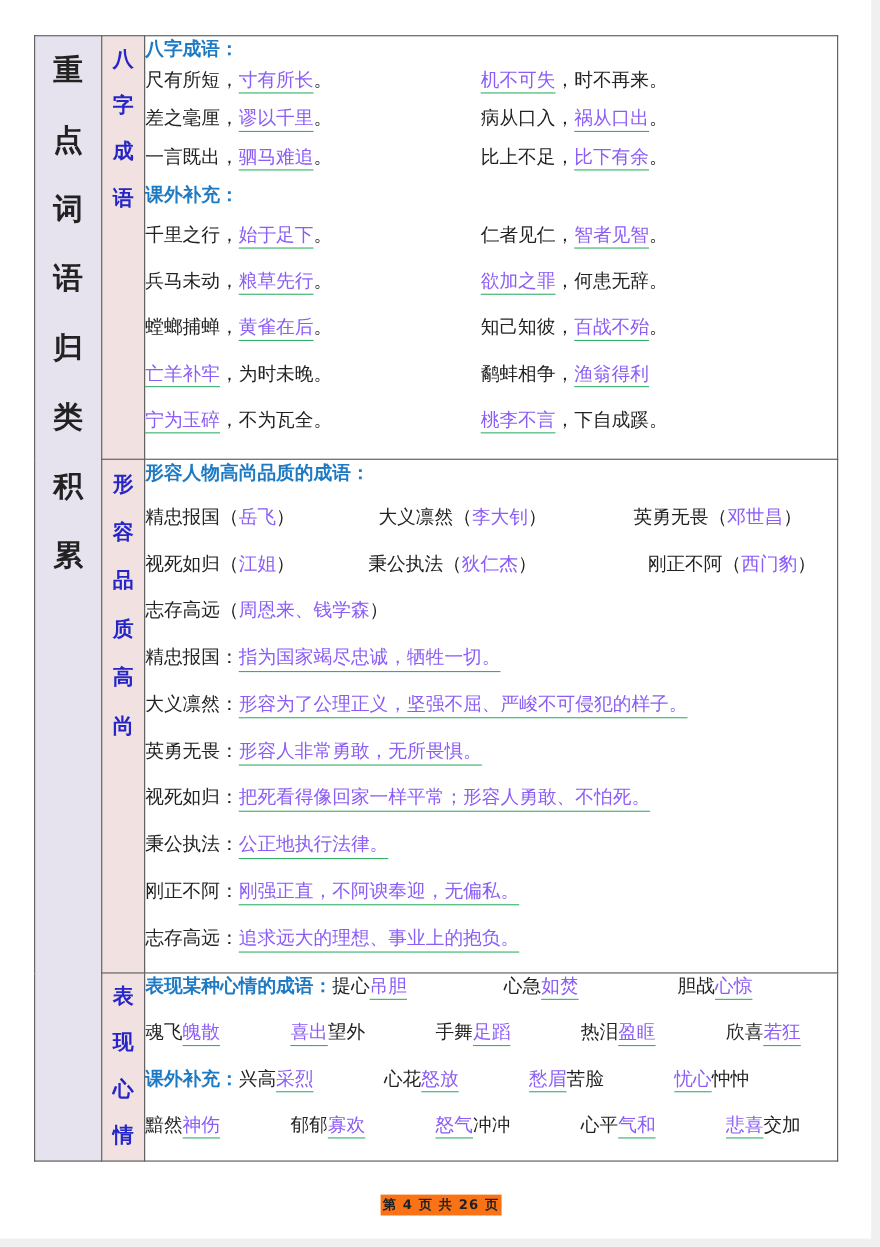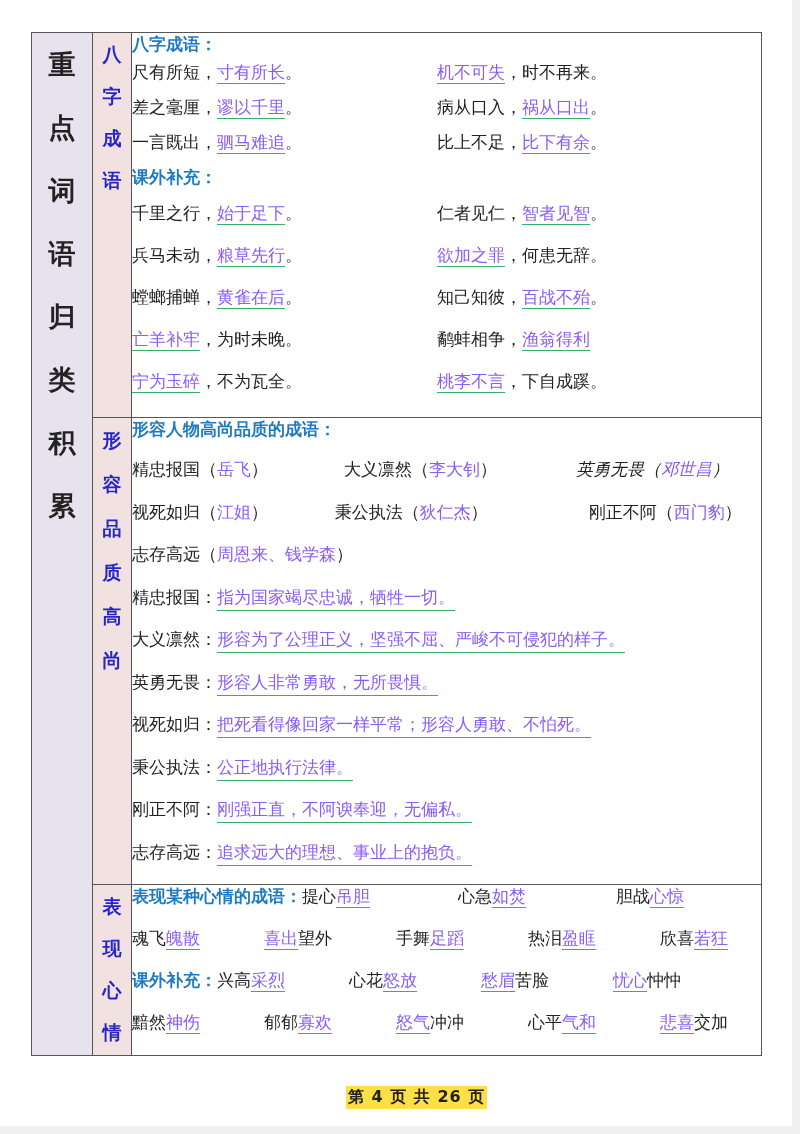--- a/index.html
+++ b/index.html
@@ -29,21 +29,21 @@
   .row { display:flex; align-items:flex-start; font-size:17px; color:#222; white-space:nowrap; }
   .red { color:#8b5cf6; }
   .ul { border-bottom:1.5px solid #35b06a; padding-bottom:1px; }
   .black { color:#222; }
   .sec1 .row { height:35px; }
   .sec1 .row.h43 { height:42px; }
   .sec1 .l { width:305px; }
   .sec2 .row { height:42.5px; }
   .sec3 .row { height:42px; }
   .footer {
-    position:absolute; left:346px; top:1086px; background:#fde047; font-size:16px; color:#222;
+    position:absolute; left:346px; top:1086px; background:#f97316; font-size:12px; color:#222;
     padding:1px 2px; font-weight:bold; letter-spacing:1px;
   }
   .watermark {
     position:absolute; left:378px; top:988px; font-size:74px; font-weight:bold;
     color:rgba(200,200,200,0.35); letter-spacing:2px; pointer-events:none;
     font-family:"DejaVu Sans", sans-serif;
   }
 </style>
 </head>
 <body>
@@ -129,21 +129,21 @@
         </div>
       </td>
       <td class="col3 sec2">
         <div class="row" style="height:40px;">
               <span class="heading">形容人物高尚品质的成语：</span>
             </div>
         <div id="s2-people">
               <div class="row">
                 <div style="width: 212px;"><span>精忠报国（</span><span class="red">岳飞</span><span>）</span></div>
                 <div style="width: 232px;"><span>大义凛然（</span><span class="red">李大钊</span><span>）</span></div>
-                <div style="width: 180px; font-style: italic;"><span>英勇无畏（</span><span class="red">邓世昌</span><span>）</span></div>
+                <div style="width: 180px;"><span>英勇无畏（</span><span class="red">邓世昌</span><span>）</span></div>
               </div>
               <div class="row">
                 <div style="width: 212px;"><span>视死如归（</span><span class="red">江姐</span><span>）</span></div>
                 <div style="width: 232px;"><span>秉公执法（</span><span class="red">狄仁杰</span><span>）</span></div>
                 <div style="width: 180px; margin-left: 32px;"><span>刚正不阿（</span><span class="red">西门豹</span><span>）</span></div>
               </div>
               <div class="row">
                 <div style="width: auto;"><span>志存高远（</span><span class="red">周恩来、钱学森</span><span>）</span></div>
               </div>
             </div>

